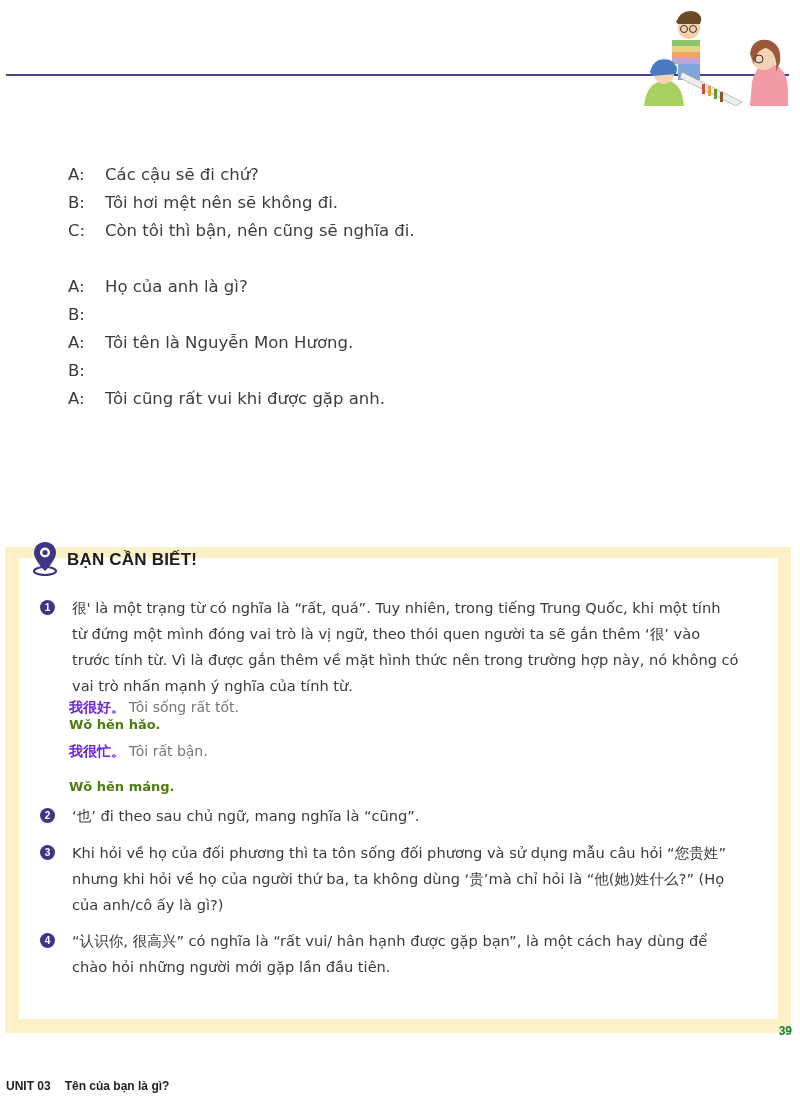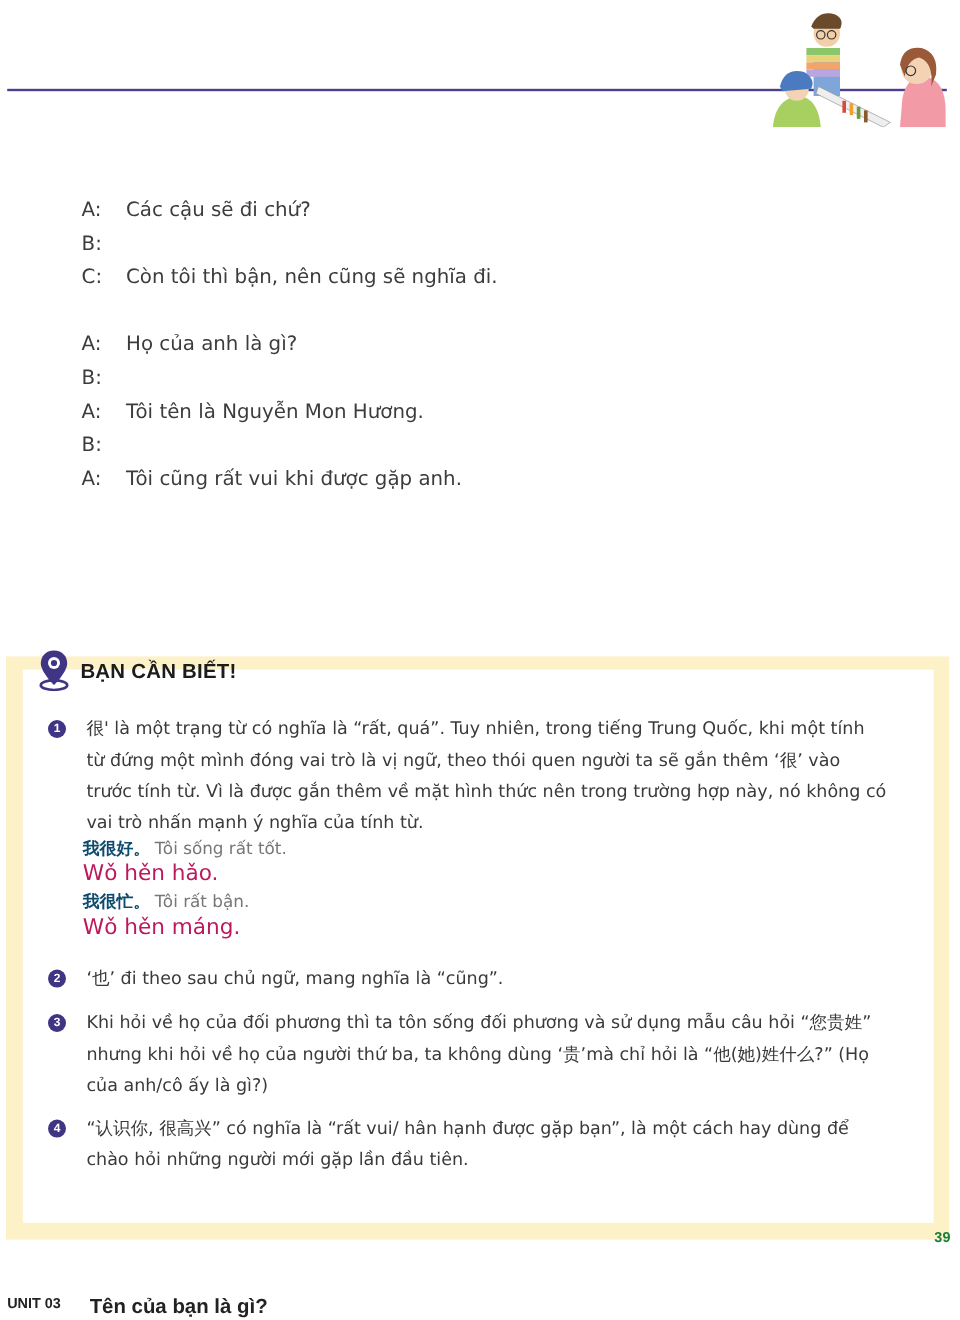--- a/index.html
+++ b/index.html
@@ -15,26 +15,26 @@
   .note-box { position:absolute; left:5px; top:547px; width:786px; height:486px; background:#fdf1c8; }
   .note-inner { position:absolute; left:14px; top:11px; right:13px; bottom:14px; background:#ffffff; }
   .note-head { position:absolute; left:32px; top:540px; display:flex; align-items:center; background:transparent; }
   .pin { width:26px; height:36px; }
   .note-title { font-family:"Liberation Sans", sans-serif; font-weight:bold; font-size:17px; color:#1c1c1c; margin-left:9px; margin-top:4px; letter-spacing:0.2px; }
   .item { position:absolute; left:40px; width:700px; font-size:14.6px; line-height:26px; color:#3a3a3a; display:flex; }
   .num { width:15px; height:15px; border-radius:50%; background:#3f3584; color:#fff; font-size:10px; font-weight:bold;
          display:flex; align-items:center; justify-content:center; margin-top:5px; margin-right:17px; flex-shrink:0; font-family:"Liberation Sans", sans-serif; }
   .item-text { flex:1; }
   .ex { position:absolute; left:69px; font-size:14px; }
-  .ex .zh { font-weight:bold; color:#0c4a6e; }
+  .ex .zh { font-weight:bold; color:#6d28d9; }
   .ex .vi { color:#777; margin-left:4px; }
-  .ex .py { font-size:18px; color:#be185d; }
-  .footer { position:absolute; left:6px; top:1079px; font-family:"Liberation Sans", sans-serif; font-size:12px; color:#222; display:flex;gap:10px; }
+  .ex .py { font-size:13px; color:#4d7c0f;font-weight:bold; }
+  .footer { position:absolute; left:6px; top:1079px; font-family:"Liberation Sans", sans-serif; font-size:12px; color:#222; display:flex; }
   .footer .unit { font-weight:bold; margin-right:14px; }
-  .footer .ttl { font-weight:bold; font-size:17px; }
+  .footer .ttl { font-weight:bold; font-size:12px; }
   .pageno { position:absolute; right:8px; top:1024px; font-family:"Liberation Sans", sans-serif; font-size:12px; color:#15803d; font-weight:bold; }
 </style>
 </head>
 <body>
 
 <div class="topline"></div>
 
 <svg class="illus" viewBox="0 0 160 104">
 
   <rect x="46" y="48" width="22" height="30" fill="#7ea6d8"></rect>
@@ -63,20 +63,21 @@
   <rect x="88" y="90" width="3" height="10" fill="#8a5a2a"></rect>
 </svg>
 
 <div class="dialog d1">
   <div class="line">
       <span class="spk">A:</span>
       <span>Các cậu sẽ đi chứ?</span>
     </div>
   <div class="line">
       <span class="spk">B:</span>
+      <span>Tôi hơi mệt nên sẽ không đi.</span>
     </div>
   <div class="line">
       <span class="spk">C:</span>
       <span>Còn tôi thì bận, nên cũng sẽ nghĩa đi.</span>
     </div>
 </div>
 
 <div class="dialog d2">
   <div class="line">
       <span class="spk">A:</span>
@@ -117,21 +118,21 @@
   <span class="item-text">很' là một trạng từ có nghĩa là “rất, quá”. Tuy nhiên, trong tiếng Trung Quốc, khi một tính từ đứng một mình đóng vai trò là vị ngữ, theo thói quen người ta sẽ gắn thêm ‘很’ vào trước tính từ. Vì là được gắn thêm về mặt hình thức nên trong trường hợp này, nó không có vai trò nhấn mạnh ý nghĩa của tính từ.</span>
 </div>
 
 <div class="ex" style="top:699px;">
   <div><span class="zh">我很好。</span><span class="vi">Tôi sống rất tốt.</span></div>
   <div class="py">Wǒ hěn hǎo.</div>
 </div>
 
 <div class="ex" style="top:743px;">
   <div><span class="zh">我很忙。</span><span class="vi">Tôi rất bận.</span></div>
-  <div class="py" style="margin-top:1px;">Wǒ hěn máng.</div>
+  <div class="py" style="margin-top:18px;">Wǒ hěn máng.</div>
 </div>
 
 <div class="item" style="top:803px;">
   <span class="num">2</span>
   <span class="item-text">‘也’ đi theo sau chủ ngữ, mang nghĩa là “cũng”.</span>
 </div>
 
 <div class="item" style="top:840px;">
   <span class="num">3</span>
   <span class="item-text">Khi hỏi về họ của đối phương thì ta tôn sống đối phương và sử dụng mẫu câu hỏi “您贵姓” nhưng khi hỏi về họ của người thứ ba, ta không dùng ‘贵’mà chỉ hỏi là “他(她)姓什么?” (Họ của anh/cô ấy là gì?)</span>

